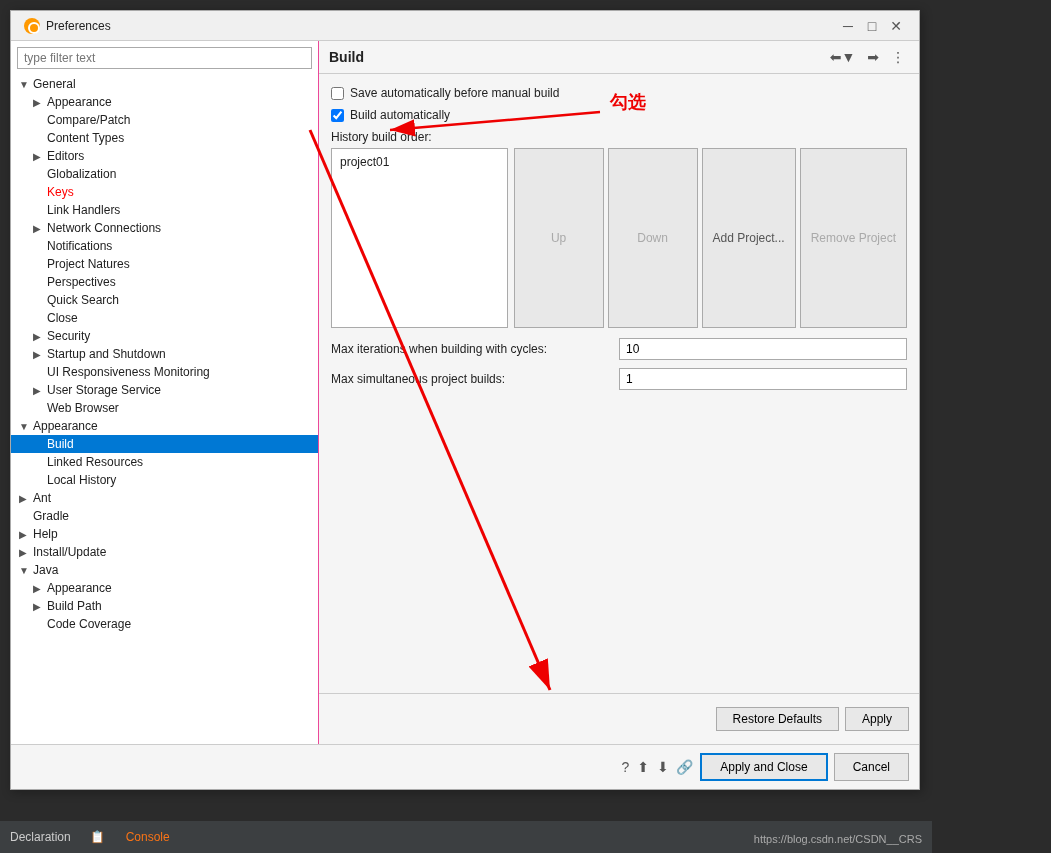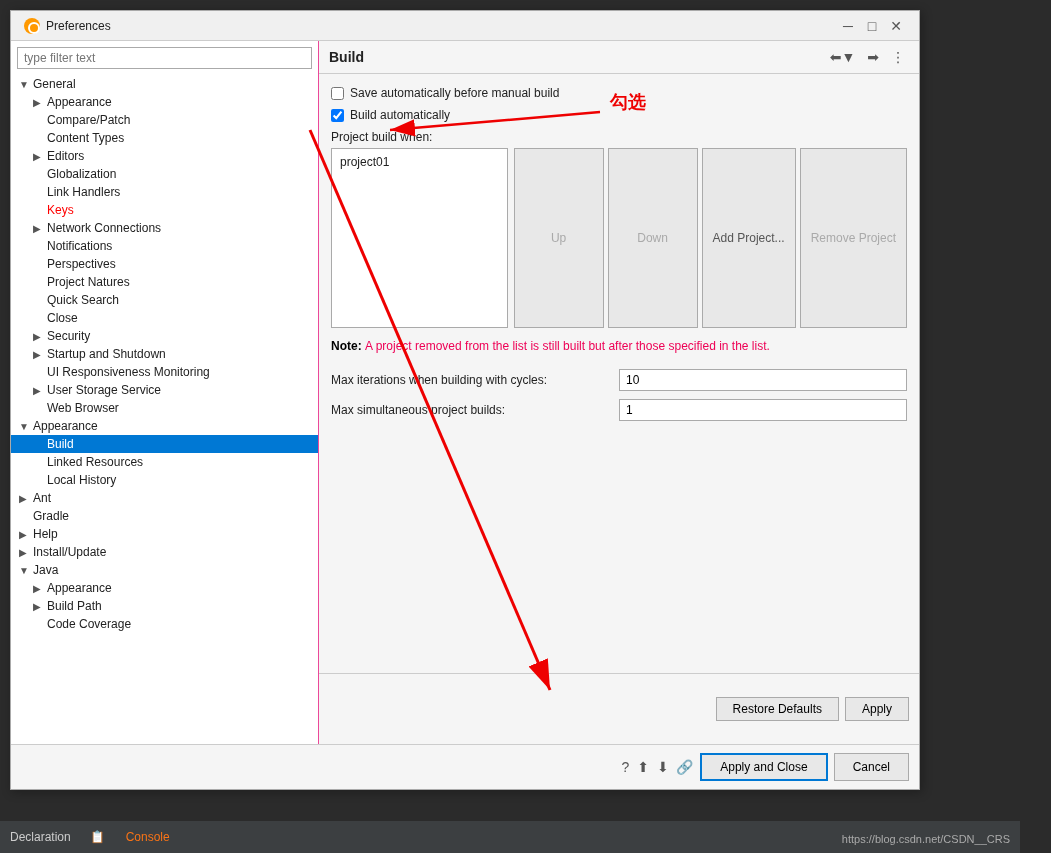--- a/index.html
+++ b/index.html
@@ -256,21 +256,21 @@
       border: 1px solid #aaa;
       padding: 3px 6px;
       font-size: 12px;
       background: #fff;
       outline: none;
     }
 
     
     .action-bar {
       border-top: 1px solid #ccc;
-      padding: 23px 10px;
+      padding: 13px 10px;
       display: flex;
       justify-content: flex-end;
       gap: 6px;
       background: #f5f5f5;
     }
     .action-btn {
       padding: 4px 16px;
       font-size: 12px;
       border: 1px solid #aaa;
       background: #e8e8e8;
@@ -328,21 +328,21 @@
       position: absolute;
       top: 0; left: 0;
       width: 1051px;
       height: 853px;
       background: #2b2b2b;
       z-index: -1;
     }
     .bg-ide-bar {
       position: absolute;
       bottom: 0; left: 0;
-      width: 1020px;
+      width: 932px;
       height: 30px;
       background: #3c3f41;
       display: flex;
       align-items: center;
       padding: 16px 10px;
       gap: 20px;
     }
     .bg-ide-url {
       position: absolute;
       bottom: 8px;
@@ -405,42 +405,42 @@
           <span class="indent" style="width:18px"></span>
           <span class="tree-arrow">▶</span>
           <span class="item-text">Editors</span>
         </div>
         <div class="tree-item">
           <span class="indent" style="width:32px"></span>
           <span class="item-text">Globalization</span>
         </div>
         <div class="tree-item">
           <span class="indent" style="width:32px"></span>
+          <span class="item-text red">Keys</span>
+        </div>
+        <div class="tree-item">
+          <span class="indent" style="width:32px"></span>
           <span class="item-text">Link Handlers</span>
         </div>
         <div class="tree-item">
-          <span class="indent" style="width:32px"></span>
-          <span class="item-text red">Keys</span>
-        </div>
-        <div class="tree-item">
           <span class="indent" style="width:18px"></span>
           <span class="tree-arrow">▶</span>
           <span class="item-text">Network Connections</span>
         </div>
         <div class="tree-item">
           <span class="indent" style="width:32px"></span>
           <span class="item-text">Notifications</span>
         </div>
         <div class="tree-item">
           <span class="indent" style="width:32px"></span>
+          <span class="item-text">Project Natures</span>
+        </div>
+        <div class="tree-item">
+          <span class="indent" style="width:32px"></span>
           <span class="item-text">Perspectives</span>
-        </div>
-        <div class="tree-item">
-          <span class="indent" style="width:32px"></span>
-          <span class="item-text">Project Natures</span>
         </div>
         <div class="tree-item">
           <span class="indent" style="width:32px"></span>
           <span class="item-text">Quick Search</span>
         </div>
         <div class="tree-item">
           <span class="indent" style="width:32px"></span>
           <span class="item-text">Close</span>
         </div>
         <div class="tree-item">
@@ -546,38 +546,34 @@
           <input type="checkbox" id="save-auto" style="">
           <label class="checkbox-label" for="save-auto">Save automatically before manual build</label>
         </div>
 
         <div class="checkbox-row">
           <input type="checkbox" id="build-auto" checked="" style="">
           <label class="checkbox-label" for="build-auto">Build automatically</label>
         </div>
 
 
-        <p class="section-label">Project build when:</p>
+        <p class="section-label">History build order:</p>
 
         <div class="build-order-area">
           <div class="project-list">
             <div class="project-item">project01</div>
           </div>
           <div class="order-buttons">
             <button class="order-btn" disabled="">Up</button>
             <button class="order-btn" disabled="">Down</button>
             <button class="order-btn">Add Project...</button>
             <button class="order-btn" disabled="">Remove Project</button>
           </div>
         </div>
 
-        <div class="note-row">
-          <span class="note-label">Note: </span>
-          <span class="note-color">A project removed from the list is still built but after those specified in the list.</span>
-        </div>
 
         <div class="field-row">
           <span class="field-label">Max iterations when building with cycles:</span>
           <input class="field-input" type="text" value="10" style="">
         </div>
         <div class="field-row">
           <span class="field-label">Max simultaneous project builds:</span>
           <input class="field-input" type="text" value="1" style="">
         </div>
 

